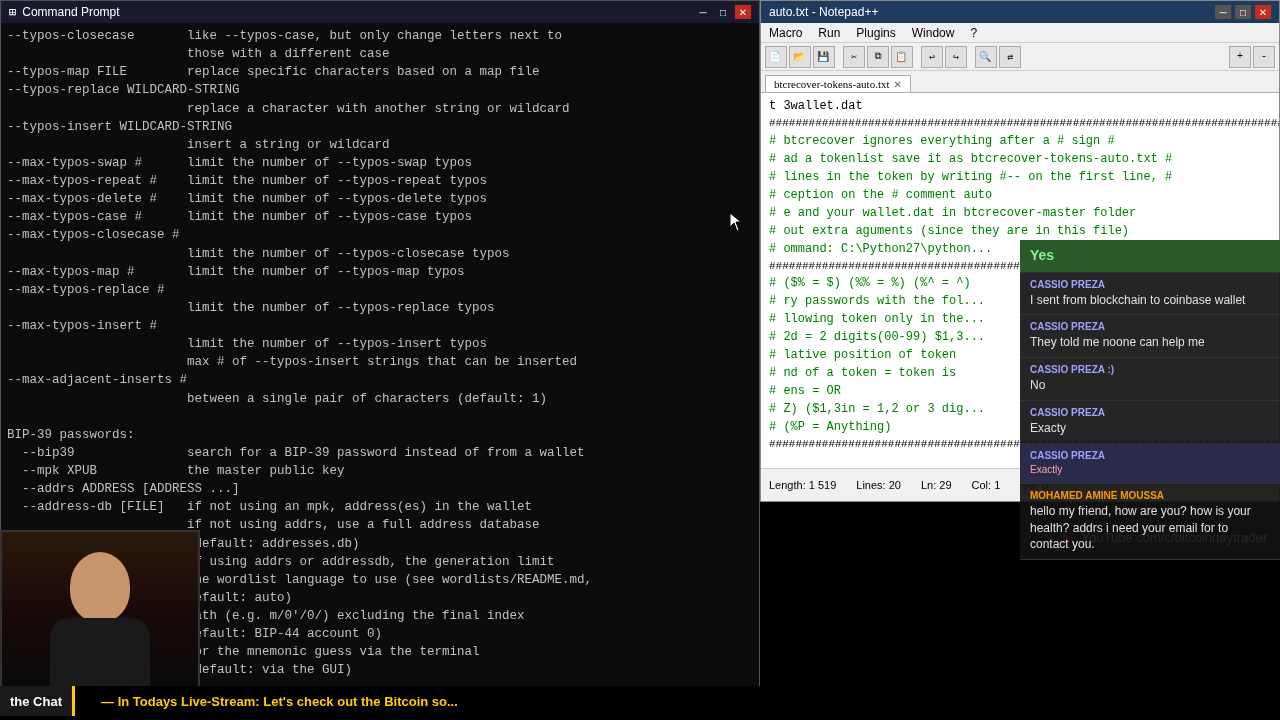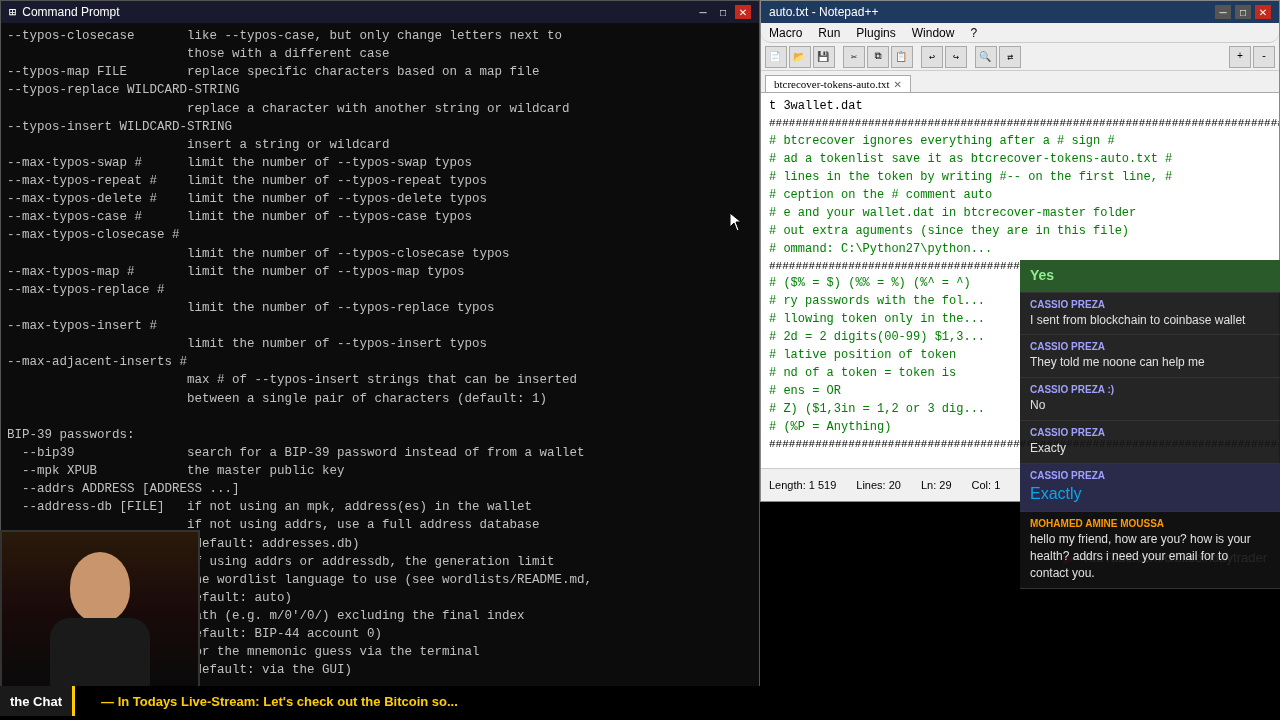--- a/index.html
+++ b/index.html
@@ -88,21 +88,20 @@
 
     #notepad-menubar {
       background: #f0f0f0;
       height: 20px;
       display: flex;
       align-items: center;
       padding: 0 4px;
       gap: 8px;
       border-bottom: 1px solid #ccc;
       flex-shrink: 0;
-      border-radius: 10px;
     }
 
     .menu-item {
       font-size: 12px;
       font-family: Arial, sans-serif;
       color: #000;
       padding: 0 4px;
       cursor: pointer;
     }
 
@@ -346,21 +345,20 @@
 
     #chat-overlay-container {
       position: absolute;
       right: 0;
       top: 0;
       width: 260px;
       height: 586px;
       display: flex;
       flex-direction: column;
       justify-content: flex-end;
-      margin-top: 20px;
     }
   </style>
 </head>
 <body>
 
 <div id="cmd-window">
   <div id="cmd-titlebar">
     <span id="cmd-title-icon" style="color:#fff;font-size:12px;">⊞</span>
     <span style="color:#fff;font-size:12px;font-family:Arial,sans-serif;flex:1;margin-left:6px;">Command Prompt</span>
     <div id="cmd-controls">
@@ -381,22 +379,22 @@
     <div class="cmd-line">--max-typos-repeat #    limit the number of --typos-repeat typos</div>
     <div class="cmd-line">--max-typos-delete #    limit the number of --typos-delete typos</div>
     <div class="cmd-line">--max-typos-case #      limit the number of --typos-case typos</div>
     <div class="cmd-line">--max-typos-closecase #</div>
     <div class="cmd-line">                        limit the number of --typos-closecase typos</div>
     <div class="cmd-line">--max-typos-map #       limit the number of --typos-map typos</div>
     <div class="cmd-line">--max-typos-replace #</div>
     <div class="cmd-line">                        limit the number of --typos-replace typos</div>
     <div class="cmd-line">--max-typos-insert #</div>
     <div class="cmd-line">                        limit the number of --typos-insert typos</div>
+    <div class="cmd-line">                        max # of --typos-insert strings that can be inserted</div>
     <div class="cmd-line">--max-adjacent-inserts #</div>
-    <div class="cmd-line">                        max # of --typos-insert strings that can be inserted</div>
     <div class="cmd-line">                        between a single pair of characters (default: 1)</div>
     <div class="cmd-line">&nbsp;</div>
     <div class="cmd-line">BIP-39 passwords:</div>
     <div class="cmd-line">  --bip39               search for a BIP-39 password instead of from a wallet</div>
     <div class="cmd-line">  --mpk XPUB            the master public key</div>
     <div class="cmd-line">  --addrs ADDRESS [ADDRESS ...]</div>
     <div class="cmd-line">  --address-db [FILE]   if not using an mpk, address(es) in the wallet</div>
     <div class="cmd-line">                        if not using addrs, use a full address database</div>
     <div class="cmd-line">                        (default: addresses.db)</div>
     <div class="cmd-line">  --addr-limit COUNT    if using addrs or addressdb, the generation limit</div>
@@ -502,21 +500,21 @@
       <div class="chat-text">No</div>
     </div>
 
     <div class="chat-message">
       <div class="chat-username">CASSIO PREZA</div>
       <div class="chat-text">Exacty</div>
     </div>
 
     <div class="chat-message" style="background:#2a2a4a;">
       <div class="chat-username">CASSIO PREZA</div>
-      <div class="chat-text" style="color:#0ea5e9;font-size:16px;">Exactly</div>
+      <div class="chat-text" style="color:#fca5a5;font-size:10px;">Exactly</div>
     </div>
 
     <div class="chat-message">
       <div class="chat-username" style="color:#ff9900;">MOHAMED AMINE MOUSSA</div>
       <div class="chat-text">hello my friend, how are you? how is your health? addrs i need your email for to contact you.</div>
     </div>
   </div>
 
   <div id="yt-watermark">
     <span class="yt-icon">▶</span>

